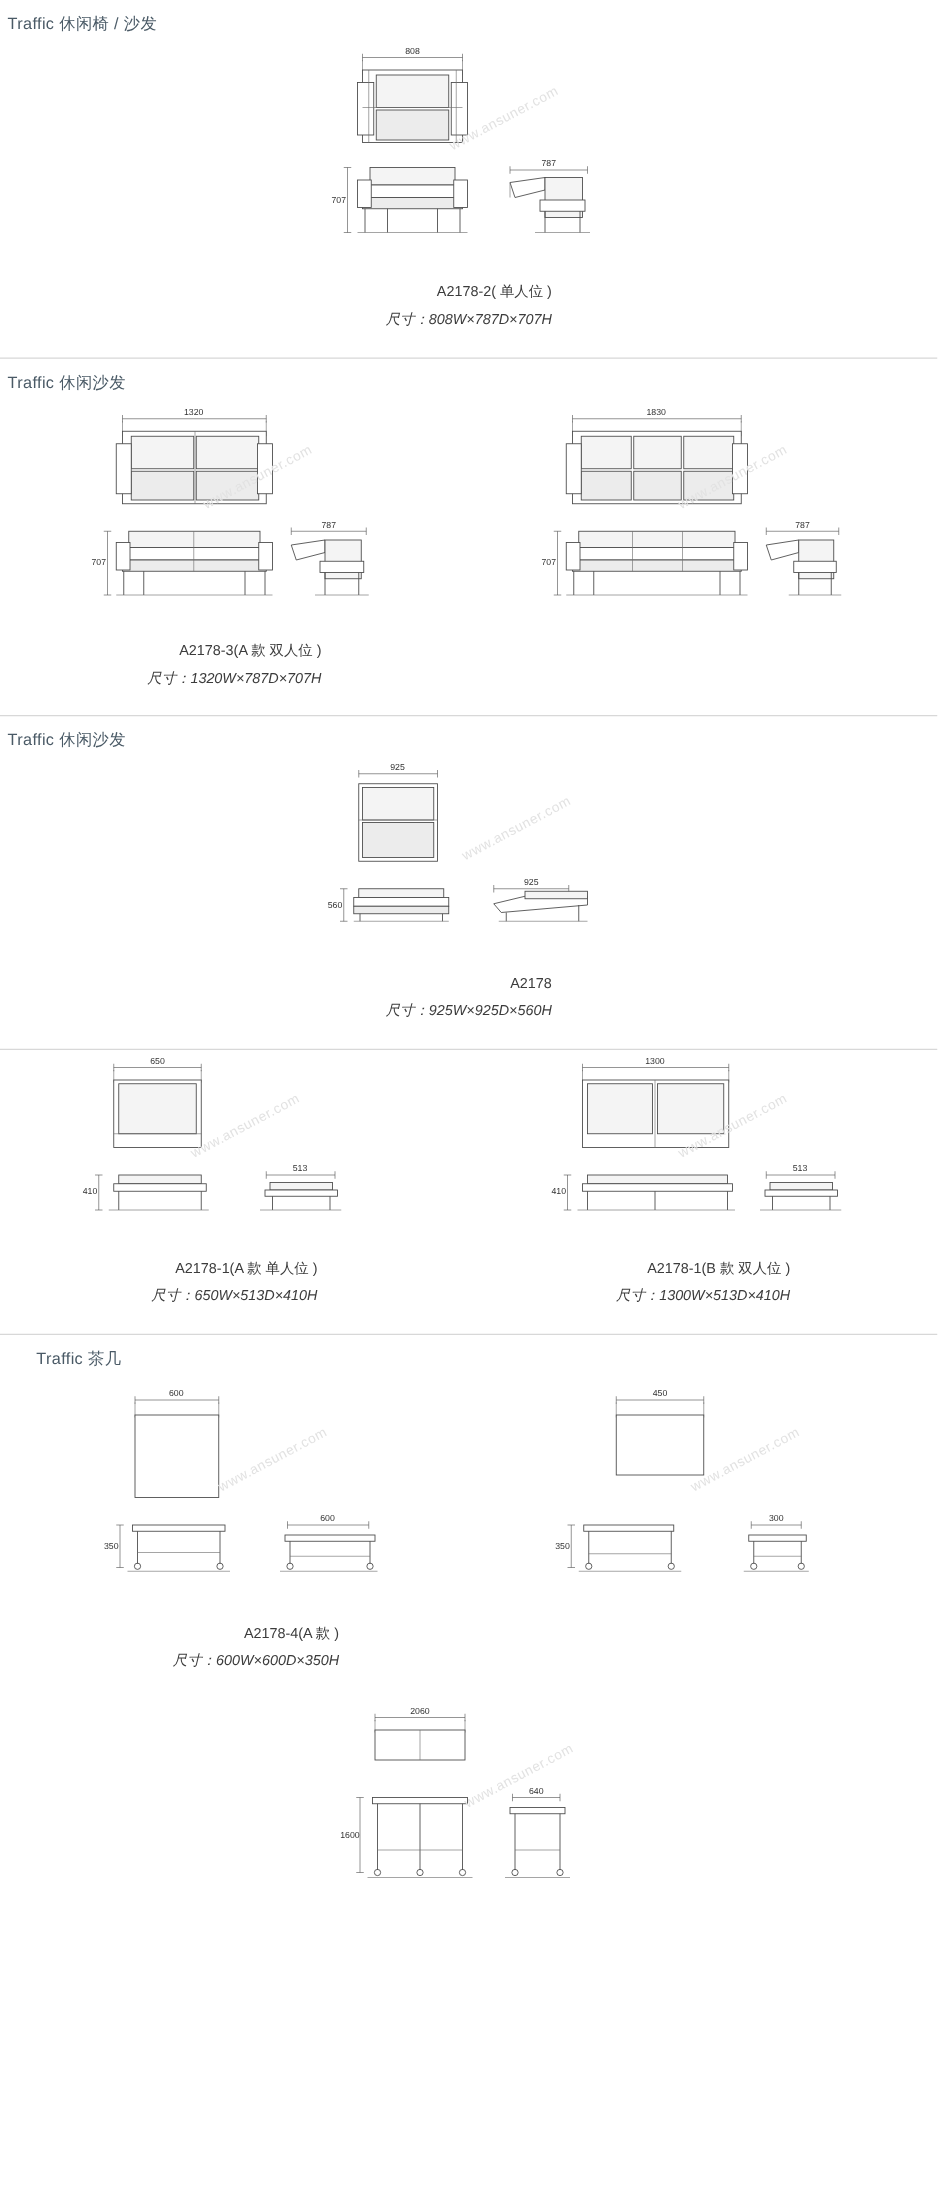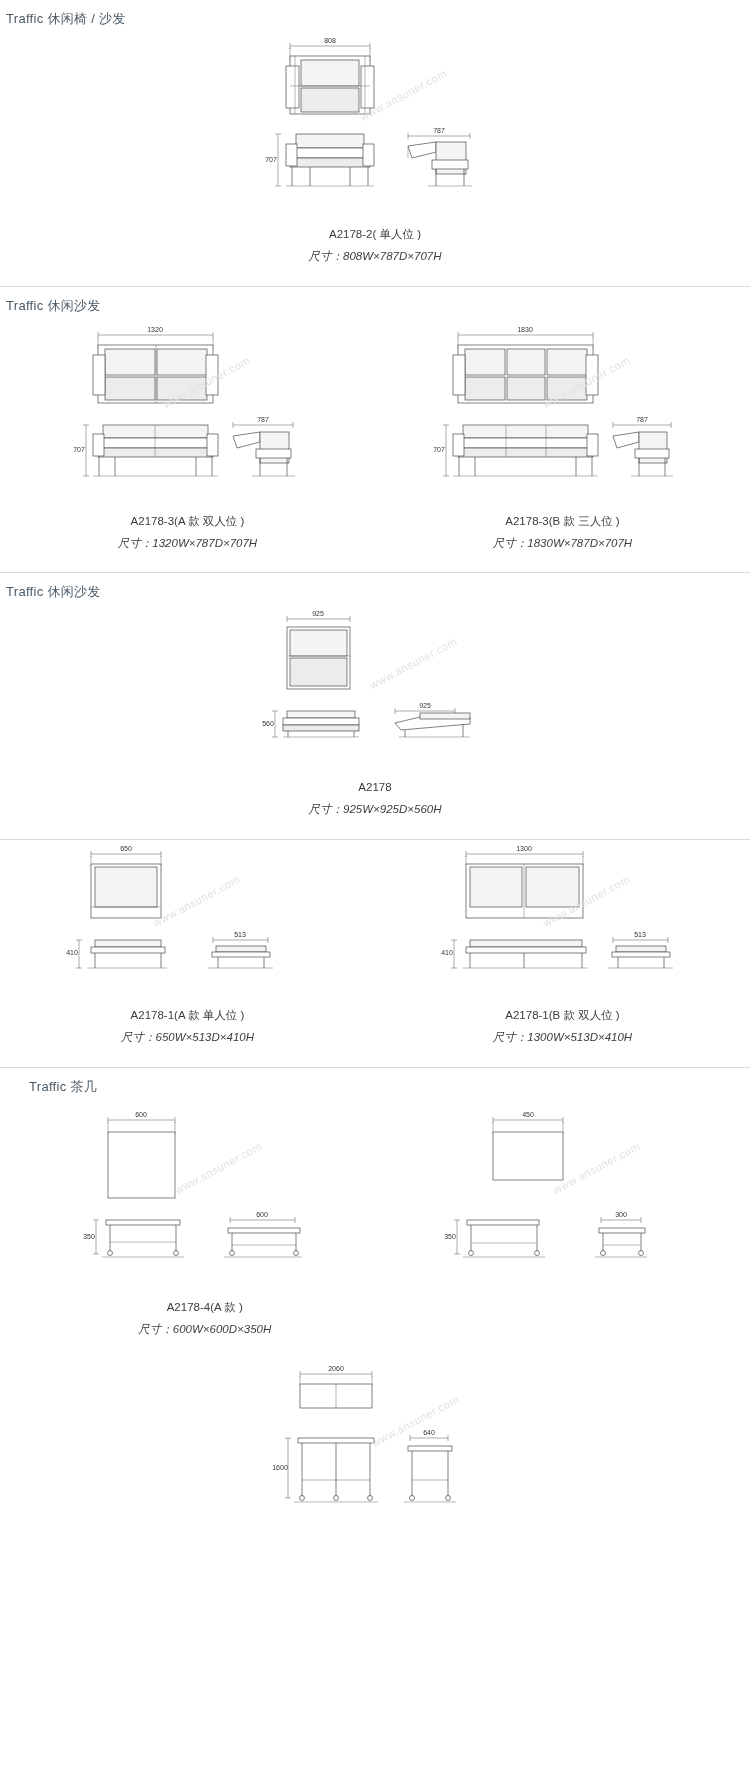--- a/index.html
+++ b/index.html
@@ -37,21 +37,21 @@
     flex-direction: column;
     align-items: center;
     position: relative;
   }
   .half { width: 50%; }
   .full { width: 100%; }
   .draw-area {
     position: relative;
   }
   .caption {
-    text-align: center;
+    text-align: right;
     font-size: 11.5px;
     color: #3c3c3c;
     margin-top: 10px;
     line-height: 1.9;
   }
   .caption .code { display: block; }
   .caption .dim { display: block; font-style: italic; }
   svg { display: block; overflow: visible; }
   .wm {
     position: absolute;
@@ -215,24 +215,20 @@
             <line class="ln-dim" x1="185" y1="104" x2="243" y2="104"></line>
             <path class="ln-dim" d="M185,101 L185,107 M243,101 L243,107"></path>
             <text class="dimtext" x="214" y="101" text-anchor="middle">787</text>
             <path class="ln" d="M185,115 L211,111 L211,121 L189,127 Z" fill="#f0f0f0"></path>
             <rect class="fillbox" x="211" y="111" width="28" height="31"></rect>
             <rect class="fillwhite" x="207" y="128" width="34" height="9"></rect>
             <path class="ln" d="M211,137 L211,155 M237,137 L237,155"></path>
             <line class="ln-thin" x1="203" y1="155" x2="245" y2="155"></line>
           </svg>
         </div>
-        <div class="caption">
-          <span class="code">A2178-3(B 款  三人位 )</span>
-          <span class="dim">尺寸：1830W×787D×707H</span>
-        </div>
       </div>
 
     </div>
   </div>
 
   <div class="section">
     <div class="sec-title">Traffic 休闲沙发</div>
     <div class="row">
       <div class="item full">
         <div class="draw-area">

